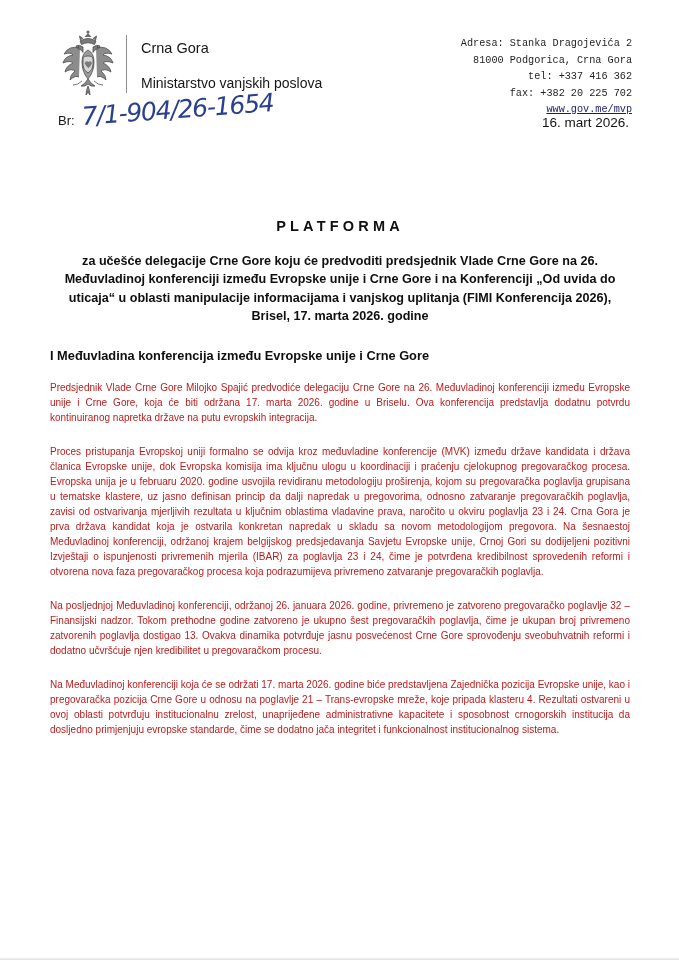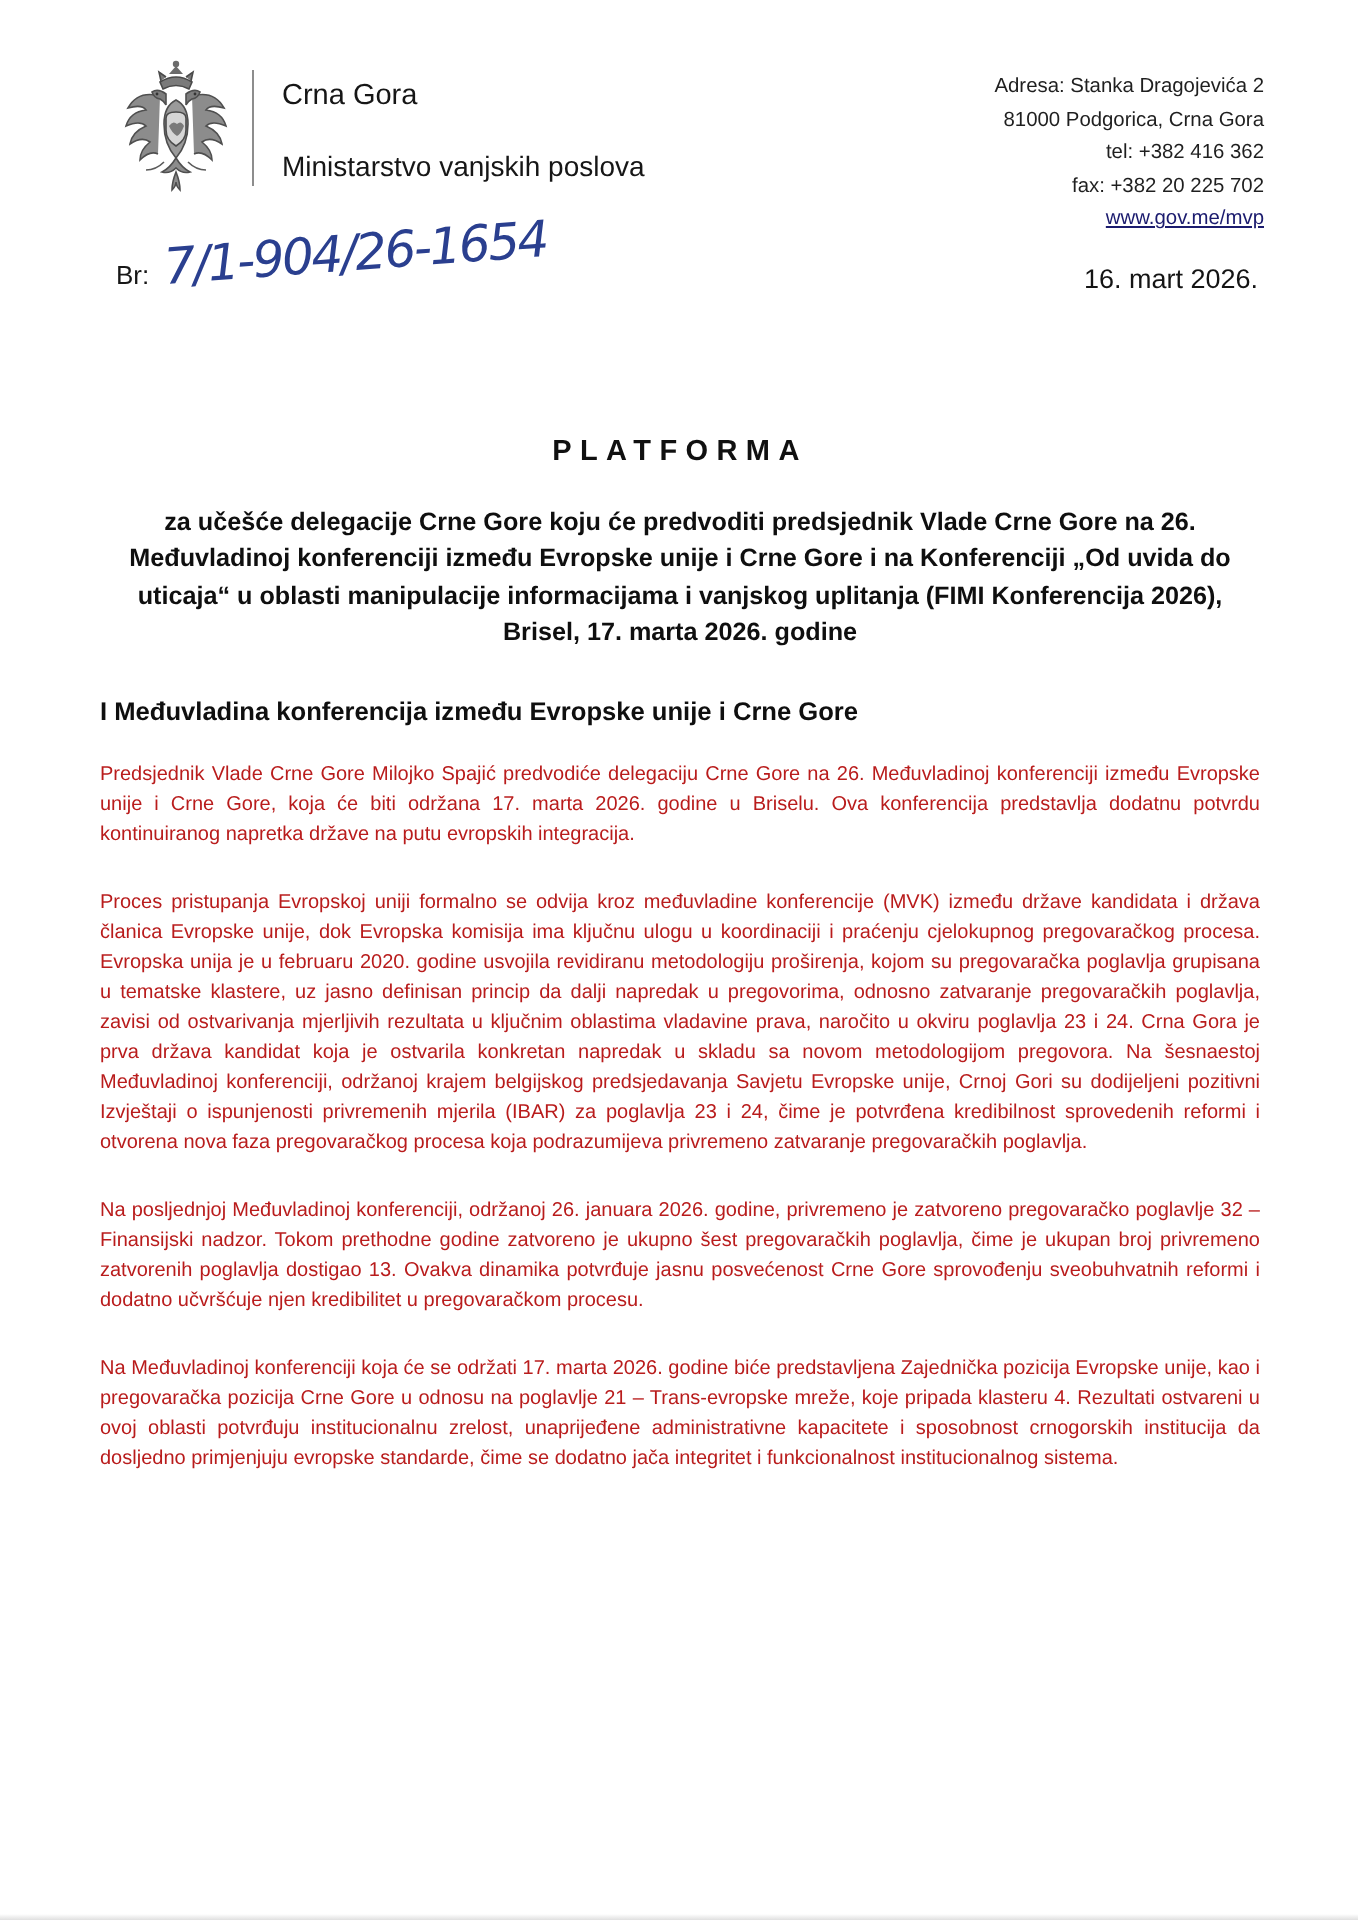--- a/index.html
+++ b/index.html
@@ -77,31 +77,32 @@
   }
 
   .address-block {
     position: absolute;
     right: 47px;
     top: 8px;
     text-align: right;
     font-size: 10.2px;
     line-height: 1.62;
     color: #1f1f1f;
+    font-family: Liberation Mono, monospace;
   }
 
   .address-block .web {
     text-decoration: underline;
     color: #1b1b6e;
   }
 
   
   .ref-row {
     position: absolute;
-    top: 122px;
+    top: 105px;
     left: 0;
     right: 0;
     height: 42px;
   }
 
   .ref-label {
     position: absolute;
     left: 58px;
     top: 8px;
     font-size: 13px;
@@ -229,21 +230,21 @@
       <span class="crest-divider"></span>
       <span class="org-lines">
         <span class="org-line-1">Crna Gora</span>
         <span class="org-line-2">Ministarstvo vanjskih poslova</span>
       </span>
     </div>
 
     <div class="address-block">
       <div>Adresa: Stanka Dragojevića 2</div>
       <div>81000 Podgorica, Crna Gora</div>
-      <div>tel: +382 416 362</div>
+      <div>tel: +337 416 362</div>
       <div>fax: +382 20 225 702</div>
       <div class="web">www.gov.me/mvp</div>
     </div>
   </div>
 
   <div class="ref-row">
     <span class="ref-label">Br:</span>
     <span class="ref-number">7/1-904/26-1654</span>
     <span class="doc-date">16. mart 2026.</span>
   </div>

